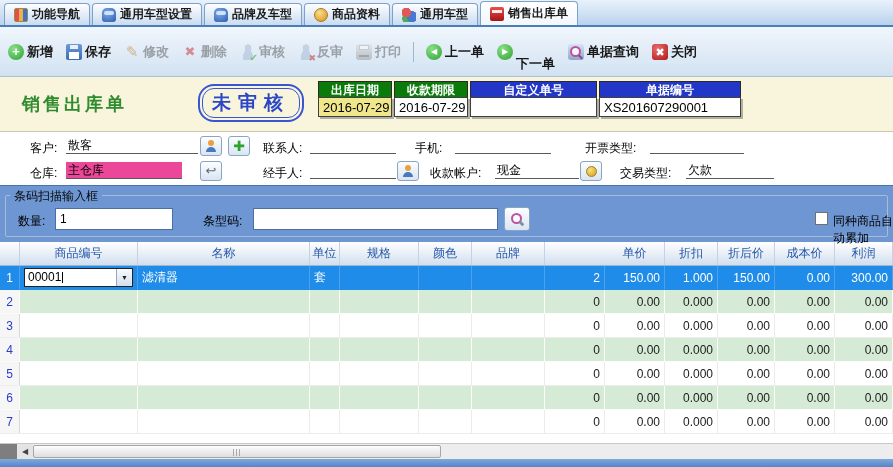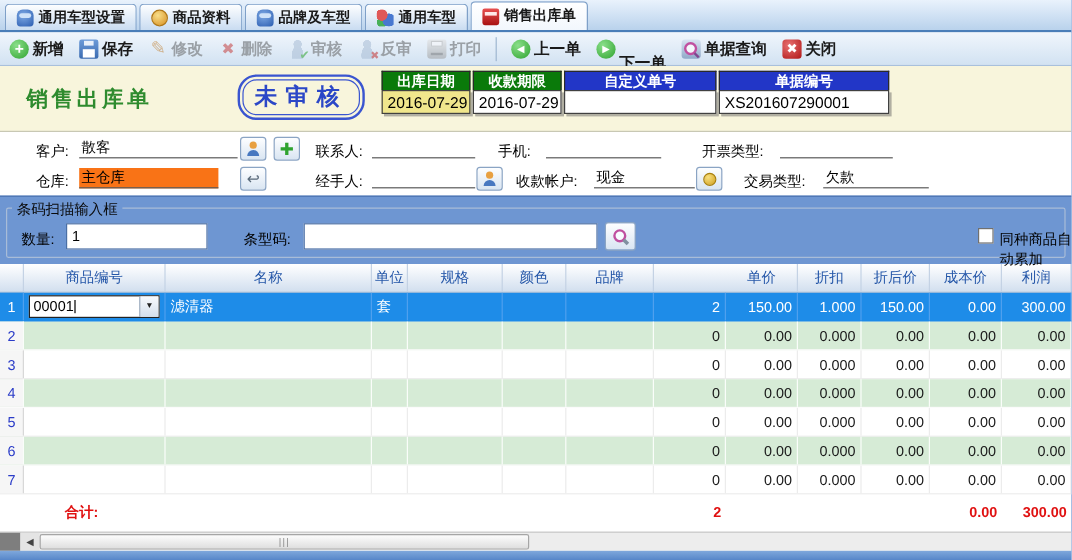--- a/index.html
+++ b/index.html
@@ -16,21 +16,21 @@
   .tico{width:14px;height:14px;display:inline-block;position:relative;flex:none;}
   .nav-icon{background:linear-gradient(90deg,#E05050 33%,#F0B040 33% 66%,#4070D0 66%);border-radius:2px;border:1px solid #9A8A50;box-sizing:border-box;}
   .car-settings-icon,.car-brand-icon{background:radial-gradient(circle at 40% 35%,#7FAAE4,#2A5CB0);border-radius:5px 5px 3px 3px;}
   .car-settings-icon::after,.car-brand-icon::after{content:"";position:absolute;left:2px;right:2px;top:3px;height:4px;background:#CFE2F8;border-radius:2px;}
   .goods-icon{background:radial-gradient(circle at 38% 32%,#F8DE8A,#D89020);border-radius:50%;border:1px solid #B07818;box-sizing:border-box;}
   .car-model-icon{background:radial-gradient(circle at 30% 32%,#E05858 0 34%,transparent 36%),radial-gradient(circle at 72% 62%,#4878D0 0 40%,transparent 42%),radial-gradient(circle at 32% 75%,#48B058 0 30%,transparent 32%);}
   .sales-outbound-icon{background:linear-gradient(#E85050,#A81212);border-radius:2px;}
   .sales-outbound-icon::after{content:"";position:absolute;left:2px;right:2px;top:3px;height:3px;background:#FFE8E8;}
 
   
-  .toolbar{height:28px;background:linear-gradient(#F0F6FC,#D2E2F2);display:flex;align-items:center;
+  .toolbar{height:50px;background:linear-gradient(#F0F6FC,#D2E2F2);display:flex;align-items:center;
            padding:0 6px;gap:9px;border-bottom:1px solid #A8C0DC;box-sizing:border-box;}
   .tbtn{display:flex;align-items:center;gap:3px;font-size:13px;font-weight:bold;color:#1A1A1A;cursor:pointer;padding:2px 2px;}
   .tbtn.disabled{color:#9AA0A6;cursor:default;}
   .tbtn.disabled .tbico{opacity:.55;}
   .tbico{width:16px;height:16px;display:inline-block;position:relative;flex:none;}
   .add-icon{background:radial-gradient(circle at 35% 30%,#8ADF8A,#2FA32F);border-radius:50%;}
   .add-icon::before{content:"+";position:absolute;inset:0;color:#fff;font-size:13px;line-height:15px;text-align:center;font-weight:bold;}
   .save-icon{background:linear-gradient(#6C9BD8,#3B6BB0);border-radius:2px;}
   .save-icon::before{content:"";position:absolute;left:3px;right:3px;bottom:1px;height:7px;background:#fff;}
   .save-icon::after{content:"";position:absolute;left:4px;right:4px;top:1px;height:4px;background:#E8F0FA;}
@@ -64,21 +64,21 @@
   .hlabel.blue{background:#2236C7;}
   .hval{height:20px;line-height:20px;border:1px solid #404040;background:#fff;font-size:13px;padding:0 4px;
         box-shadow:2px 2px 0 rgba(90,90,90,.45);box-sizing:border-box;overflow:hidden;white-space:nowrap;}
   .hval.yellow{background:#F0E68C;}
 
   
   .form-area{position:relative;height:53px;background:#FFFFFF;box-sizing:border-box;font-size:12px;}
   .flabel{position:absolute;color:#000;white-space:nowrap;}
   .uline{position:absolute;height:16px;line-height:16px;border-bottom:1px solid #5A5A5A;padding:0 2px;font-size:12px;
          box-sizing:content-box;overflow:hidden;white-space:nowrap;}
-  .uline.blue-bg{background:#f97316;}
+  .uline.blue-bg{background:#ec4899;}
   .mini-btn{position:absolute;width:22px;height:20px;border:1px solid #8AA4C4;border-radius:3px;
             background:linear-gradient(#FDFEFF,#D9E5F2);display:flex;align-items:center;justify-content:center;cursor:pointer;box-sizing:border-box;}
   .person-ico{width:12px;height:12px;position:relative;display:inline-block;}
   .person-ico::before{content:"";position:absolute;left:3px;top:0;width:6px;height:6px;border-radius:50%;background:#E8A040;}
   .person-ico::after{content:"";position:absolute;left:1px;bottom:0;width:10px;height:5px;border-radius:5px 5px 0 0;background:#4878C0;}
   .plus-ico{color:#2FA32F;font-size:14px;font-weight:bold;line-height:12px;}
   .undo-ico{color:#5A6A7A;font-size:13px;line-height:12px;}
   .coins-ico{width:12px;height:12px;position:relative;display:inline-block;}
   .coins-ico::before{content:"";position:absolute;left:1px;top:1px;width:9px;height:9px;border-radius:50%;background:radial-gradient(circle at 35% 30%,#F8E080,#D0A020);border:1px solid #A88010;}
 
@@ -130,30 +130,34 @@
   .sb-track{flex:1;cursor:pointer;}
   .bottom-strip{position:absolute;left:0;right:0;bottom:0;height:8px;background:linear-gradient(#7FA8DC,#5585C8);}
 </style>
 </head>
 <body>
 
 <div id="app">
 
   <div class="tabbar">
       <div class="tab">
+        <div class="tico nav-icon"></div>
+        <div class="tlabel" style="display: inline;">功能导航</div>
+      </div>
+      <div class="tab">
         <div class="tico car-settings-icon"></div>
         <div class="tlabel" style="display: inline;">通用车型设置</div>
+      </div>
+      <div class="tab">
+        <div class="tico car-brand-icon"></div>
+        <div class="tlabel" style="display: inline;">品牌及车型</div>
       </div>
       <div class="tab">
         <div class="tico goods-icon"></div>
         <div class="tlabel" style="display: inline;">商品资料</div>
-      </div>
-      <div class="tab">
-        <div class="tico car-brand-icon"></div>
-        <div class="tlabel" style="display: inline;">品牌及车型</div>
       </div>
       <div class="tab">
         <div class="tico car-model-icon"></div>
         <div class="tlabel" style="display: inline;">通用车型</div>
       </div>
       <div class="tab active">
         <div class="tico sales-outbound-icon"></div>
         <div class="tlabel" style="display: inline;">销售出库单</div>
       </div>
     </div>

